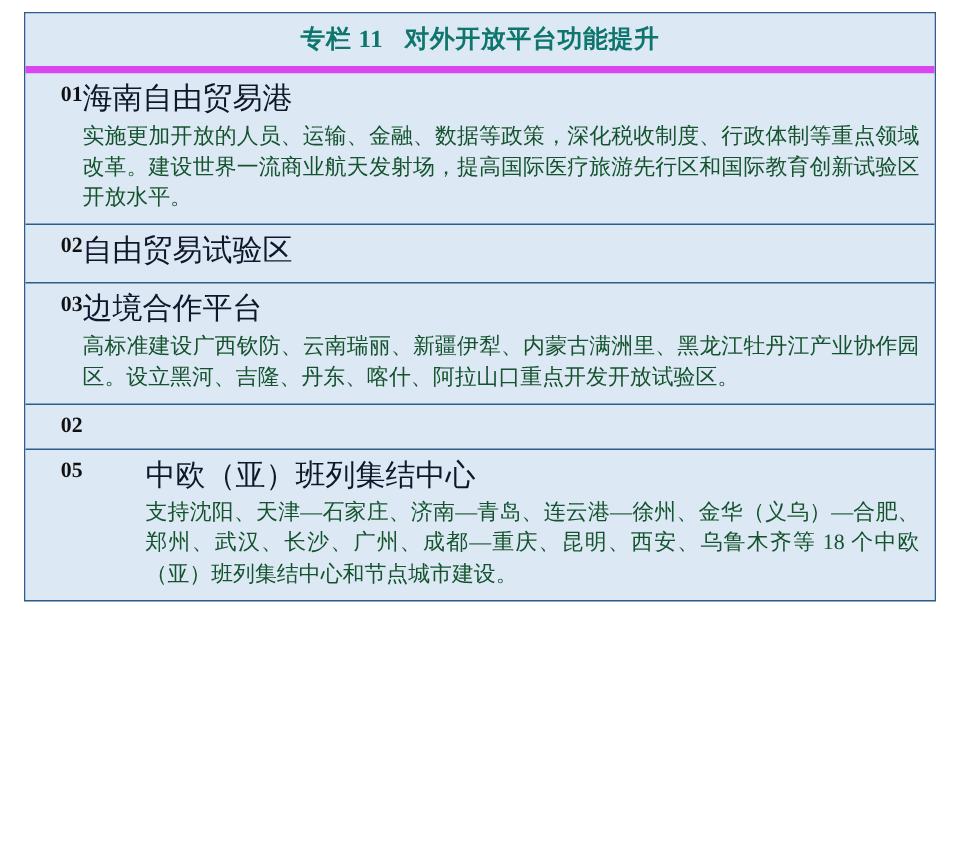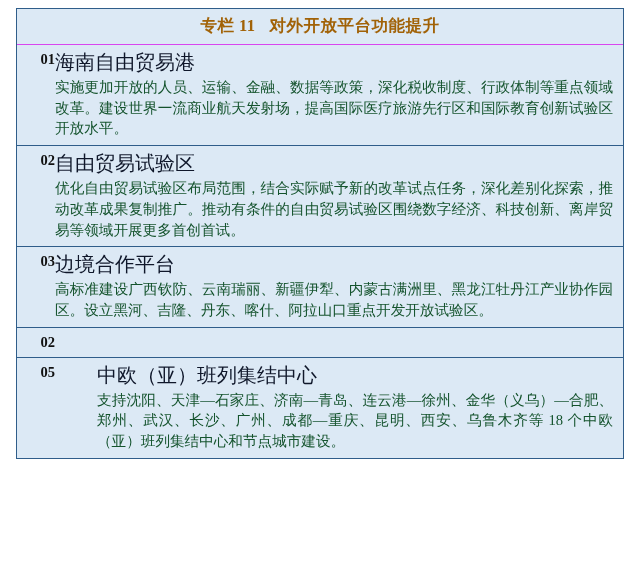--- a/index.html
+++ b/index.html
@@ -20,23 +20,23 @@
     border: 1px solid #2f5d8a;
     box-sizing: border-box;
     background: #dce9f5;
   }
   .box-title {
     text-align: center;
     font-size: 16.5px;
     font-weight: bold;
     letter-spacing: 0.5px;
     padding: 6px 0 7px 0;
-    border-bottom: 1px solid #d946ef;
+    border-bottom: 5px solid #d946ef;
     background: #dce9f5;
-    color: #a16207;
+    color: #0f766e;
   }
   .box-title .gap {
     display: inline-block;
     width: 14px;
   }
   .rows {
     background: #dce9f5;
   }
   .row {
     display: flex;
@@ -94,21 +94,20 @@
       <div class="content">
         <div class="item-title">海南自由贸易港</div>
         <div class="item-body">实施更加开放的人员、运输、金融、数据等政策，深化税收制度、行政体制等重点领域改革。建设世界一流商业航天发射场，提高国际医疗旅游先行区和国际教育创新试验区开放水平。</div>
       </div>
     </div>
 
     <div class="row">
       <div class="num">02</div>
       <div class="content">
         <div class="item-title">自由贸易试验区</div>
-        <div class="item-body">优化自由贸易试验区布局范围，结合实际赋予新的改革试点任务，深化差别化探索，推动改革成果复制推广。推动有条件的自由贸易试验区围绕数字经济、科技创新、离岸贸易等领域开展更多首创首试。</div>
       </div>
     </div>
 
     <div class="row">
       <div class="num">03</div>
       <div class="content">
         <div class="item-title">边境合作平台</div>
         <div class="item-body">高标准建设广西钦防、云南瑞丽、新疆伊犁、内蒙古满洲里、黑龙江牡丹江产业协作园区。设立黑河、吉隆、丹东、喀什、阿拉山口重点开发开放试验区。</div>
       </div>
     </div>

